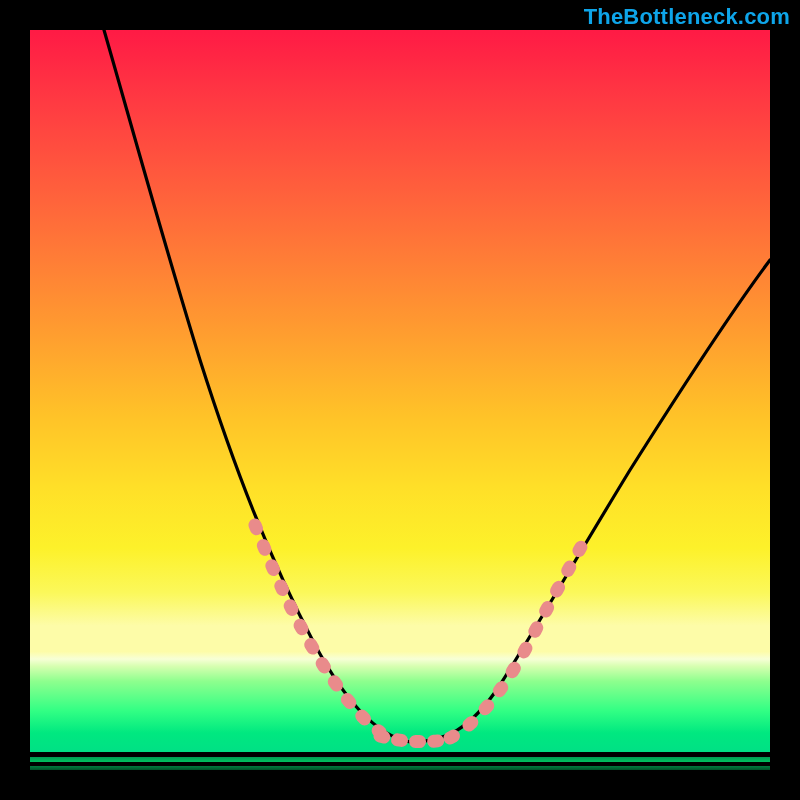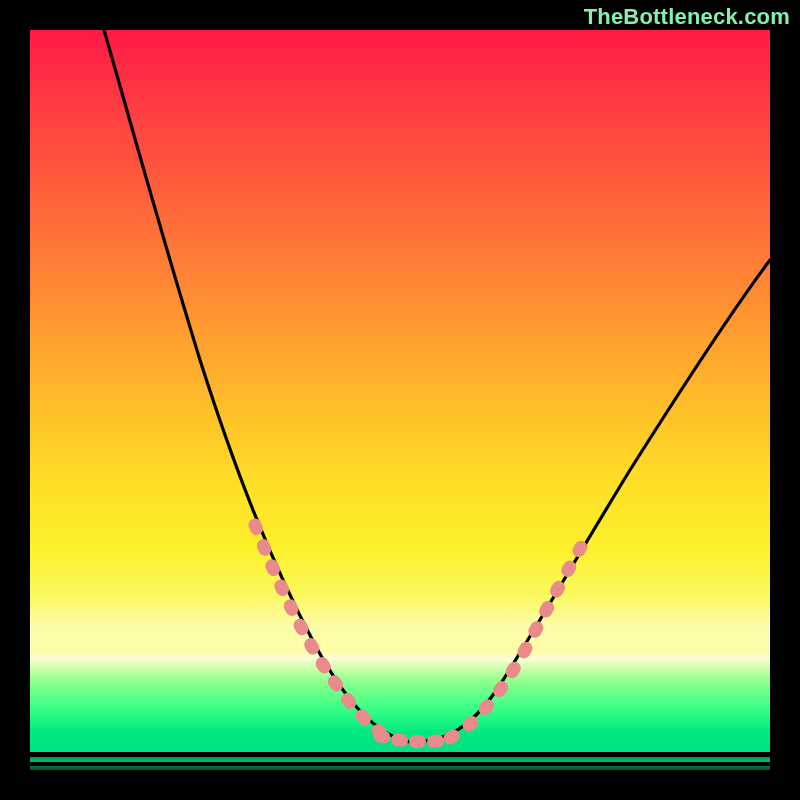--- a/index.html
+++ b/index.html
@@ -14,21 +14,21 @@
   .frame {
     position: relative;
     width: 800px;
     height: 800px;
     background: #000;
   }
   .watermark {
     position: absolute;
     top: 4px;
     right: 10px;
-    color: #86efac;
+    color: #0ea5e9;
     font-size: 22px;
     font-weight: 600;
     letter-spacing: 0.2px;
     z-index: 5;
   }
   .plot-area {
     position: absolute;
     left: 30px;
     top: 30px;
     width: 740px;

